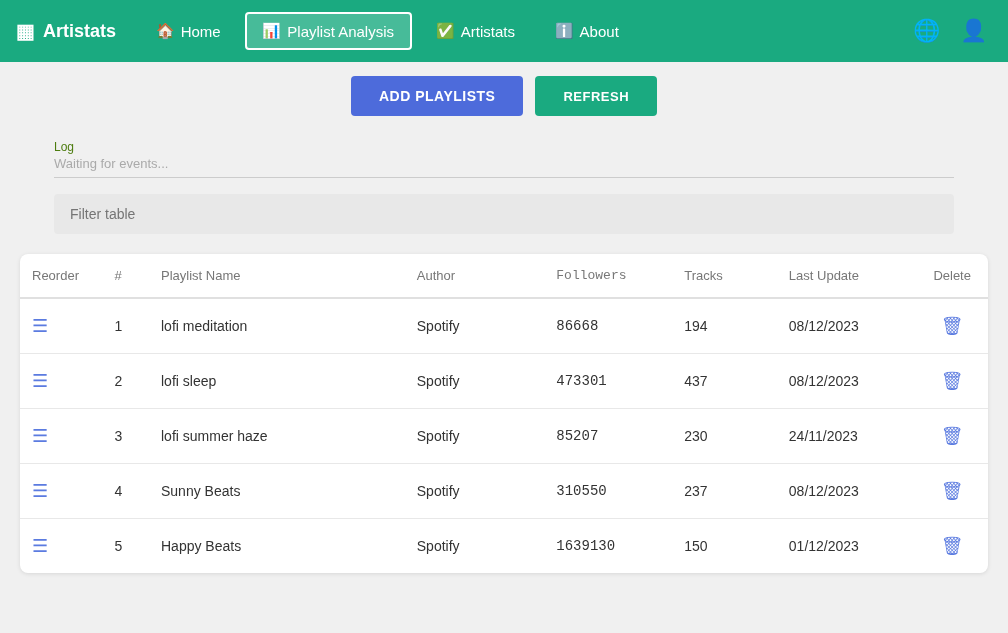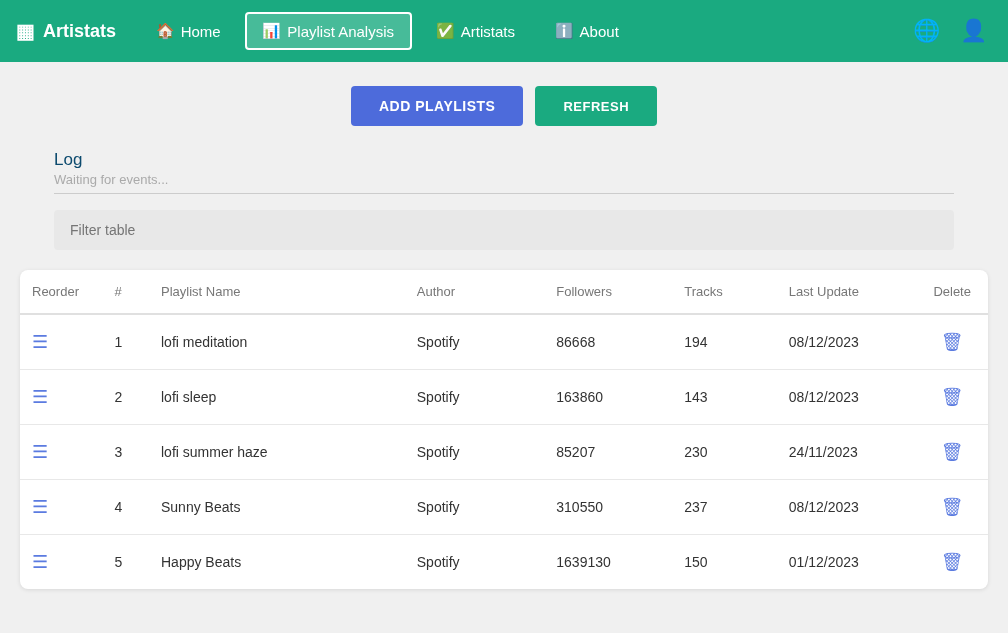--- a/index.html
+++ b/index.html
@@ -50,21 +50,21 @@
     .navbar-right .icon-btn {
       color: white;
       cursor: pointer;
       font-size: 22px;
       padding: 4px;
       border-radius: 50%;
     }
 
     
     .main-content {
-      padding: 24px 20px 20px;
+      padding: 14px 20px 20px;
       background: #f0f0f0;
     }
 
     
     .toolbar {
       display: flex;
       justify-content: center;
       gap: 12px;
       margin-bottom: 24px;
     }
@@ -90,22 +90,22 @@
       cursor: pointer;
       letter-spacing: 0.5px;
     }
 
     
     .log-section {
       max-width: 900px;
       margin: 0 auto 16px;
     }
     .log-label {
-      font-size: 17px;
-      color: #0c4a6e;
+      font-size: 12px;
+      color: #4d7c0f;
       margin-bottom: 2px;
     }
     .log-text {
       font-size: 13px;
       color: #aaa;
       padding-bottom: 6px;
       border-bottom: 1px solid #ccc;
     }
 
     
@@ -174,21 +174,21 @@
     .delete-icon {
       color: #5b7be0;
       font-size: 18px;
       cursor: pointer;
     }
 
     .col-reorder { width: 60px; }
     .col-num { width: 40px; }
     .col-name { width: 220px; }
     .col-author { width: 120px; }
-    .col-followers { width: 110px; }
+    .col-followers { width: 110px; font-family: Liberation Mono, monospace; }
     .col-tracks { width: 90px; }
     .col-update { width: 120px; }
     .col-delete { width: 60px; text-align: center; }
   </style>
 </head>
 <body>
 
 <nav class="navbar">
   <div class="navbar-brand">
     <span class="brand-icon">▦</span>
@@ -260,22 +260,22 @@
     <td class="col-followers">86668</td>
     <td class="col-tracks">194</td>
     <td class="col-update">08/12/2023</td>
     <td class="col-delete" style="text-align:center;"><span class="delete-icon">🗑</span></td>
   </tr>
           <tr>
     <td class="col-reorder"><span class="reorder-icon">☰</span></td>
     <td class="col-num">2</td>
     <td class="col-name">lofi sleep</td>
     <td class="col-author">Spotify</td>
-    <td class="col-followers">163860</td>
-    <td class="col-tracks">143</td>
+    <td class="col-followers">473301</td>
+    <td class="col-tracks">437</td>
     <td class="col-update">08/12/2023</td>
     <td class="col-delete" style="text-align:center;"><span class="delete-icon">🗑</span></td>
   </tr>
           <tr>
     <td class="col-reorder"><span class="reorder-icon">☰</span></td>
     <td class="col-num">3</td>
     <td class="col-name">lofi summer haze</td>
     <td class="col-author">Spotify</td>
     <td class="col-followers">85207</td>
     <td class="col-tracks">230</td>

